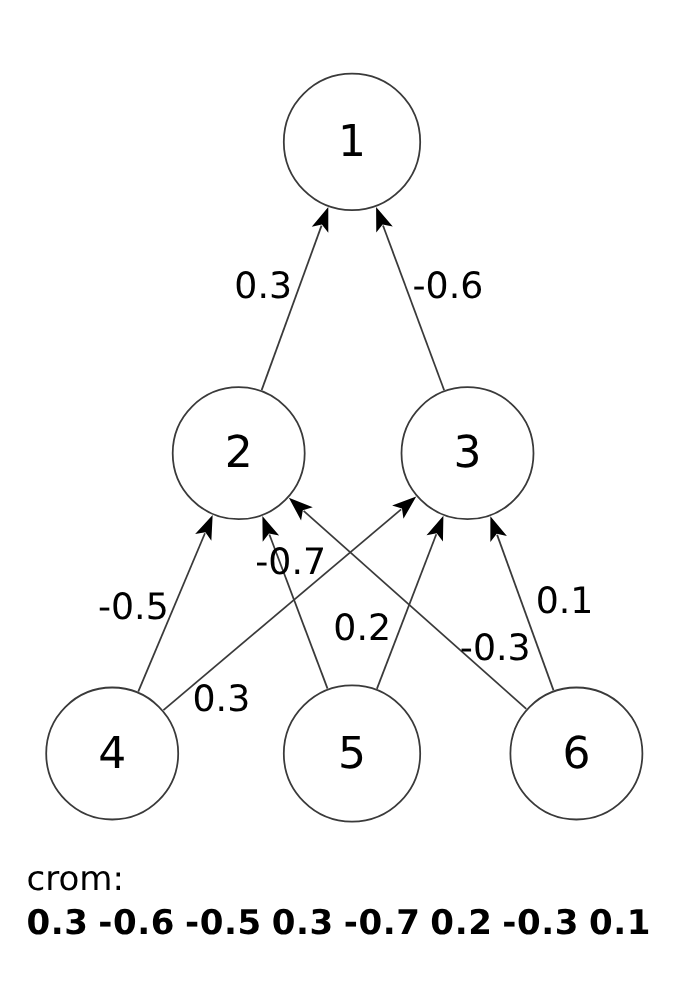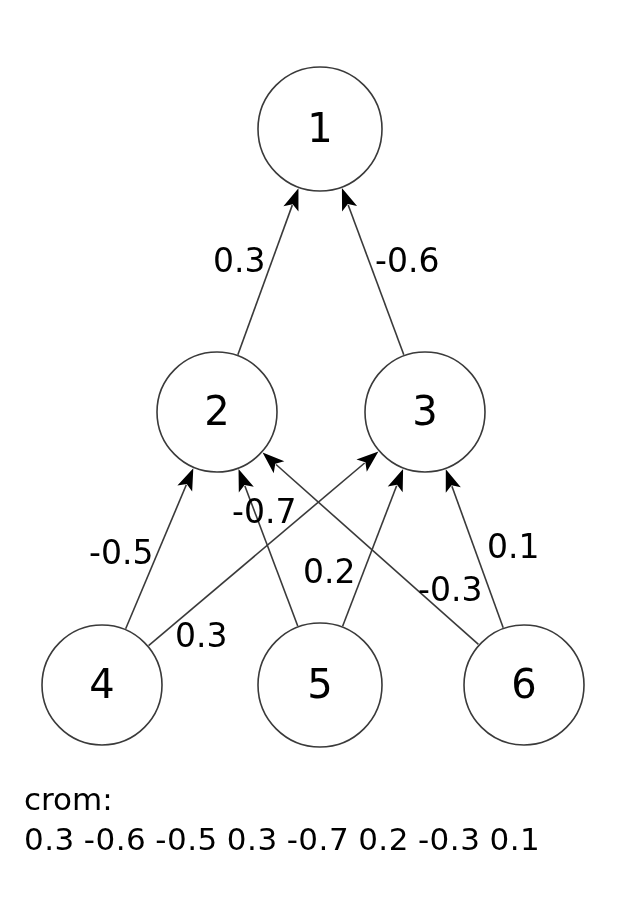--- a/index.html
+++ b/index.html
@@ -68,20 +68,21 @@
     text-align: center;
   }
   .chrom-values {
     position: absolute;
     left: 24px;
     top: 822px;
     font-size: 31px;
     line-height: 34px;
     white-space: nowrap;
     letter-spacing: 0.5px;
+    font-weight: bold;
   }
   .chrom-gene {
     margin-right: 9px;
   }
   .chrom-gene:last-child { margin-right: 0; }
 </style>
 </head>
 <body>
 
 <div id="canvas-wrap">

